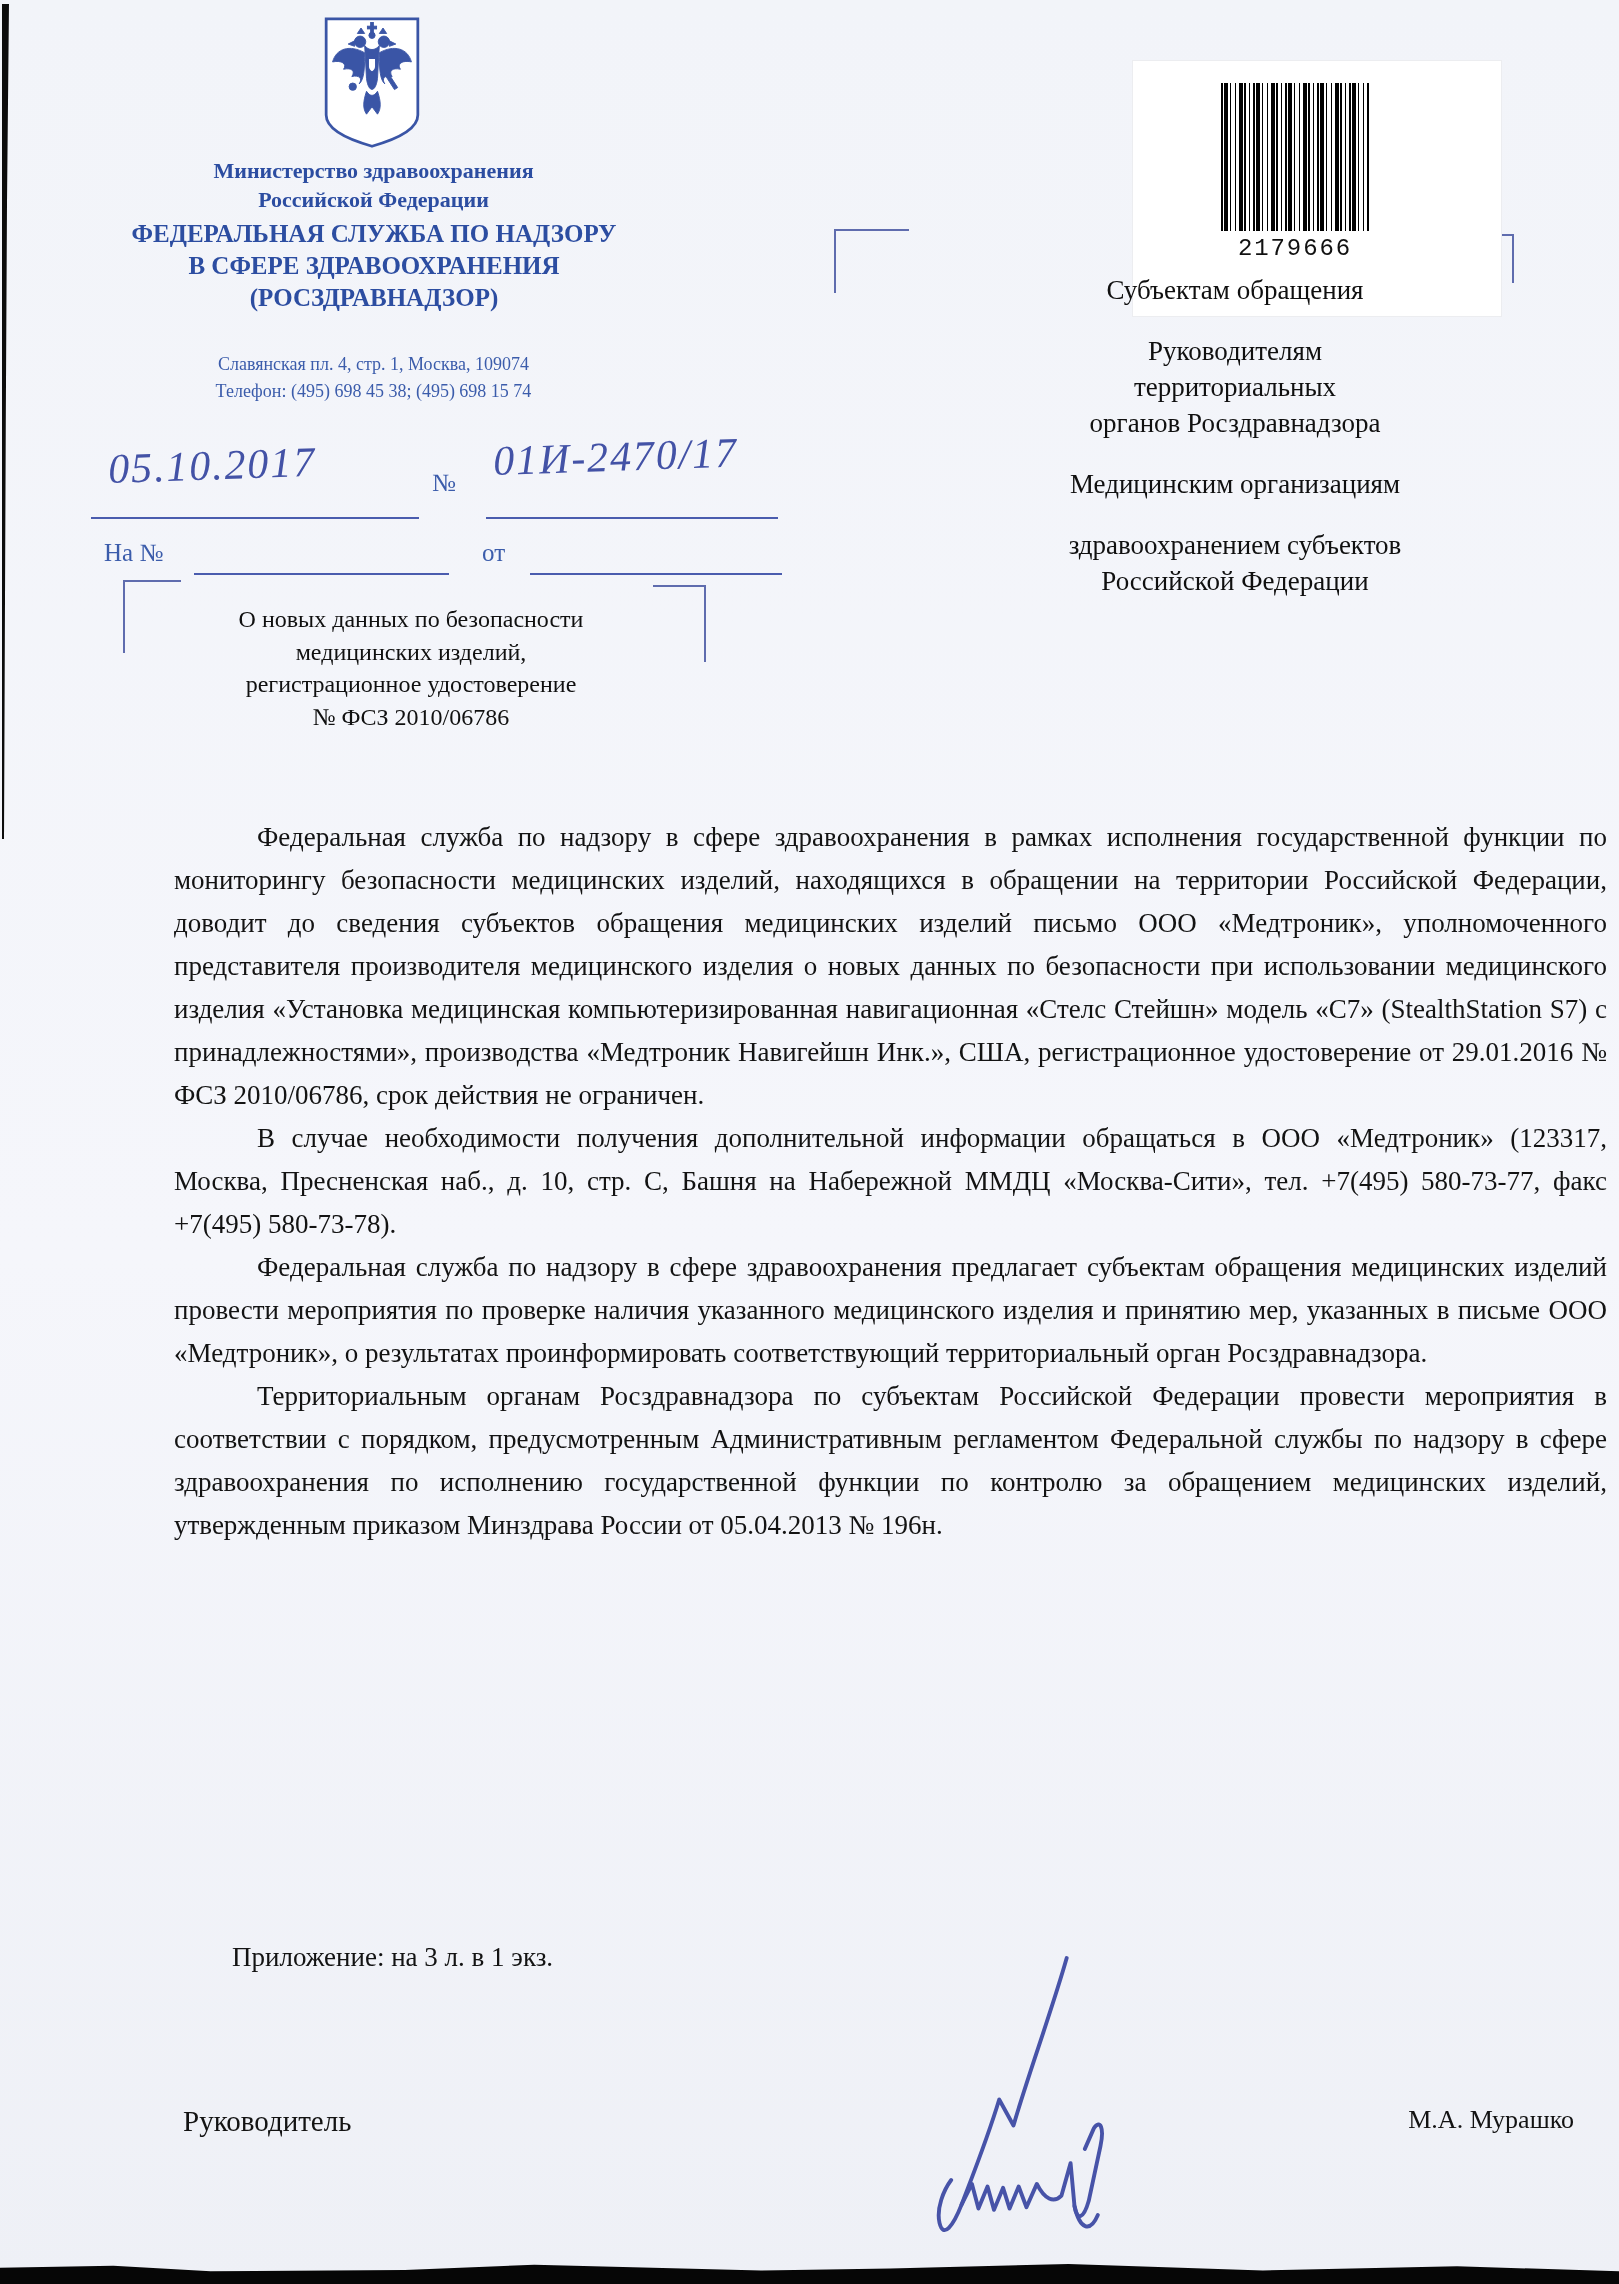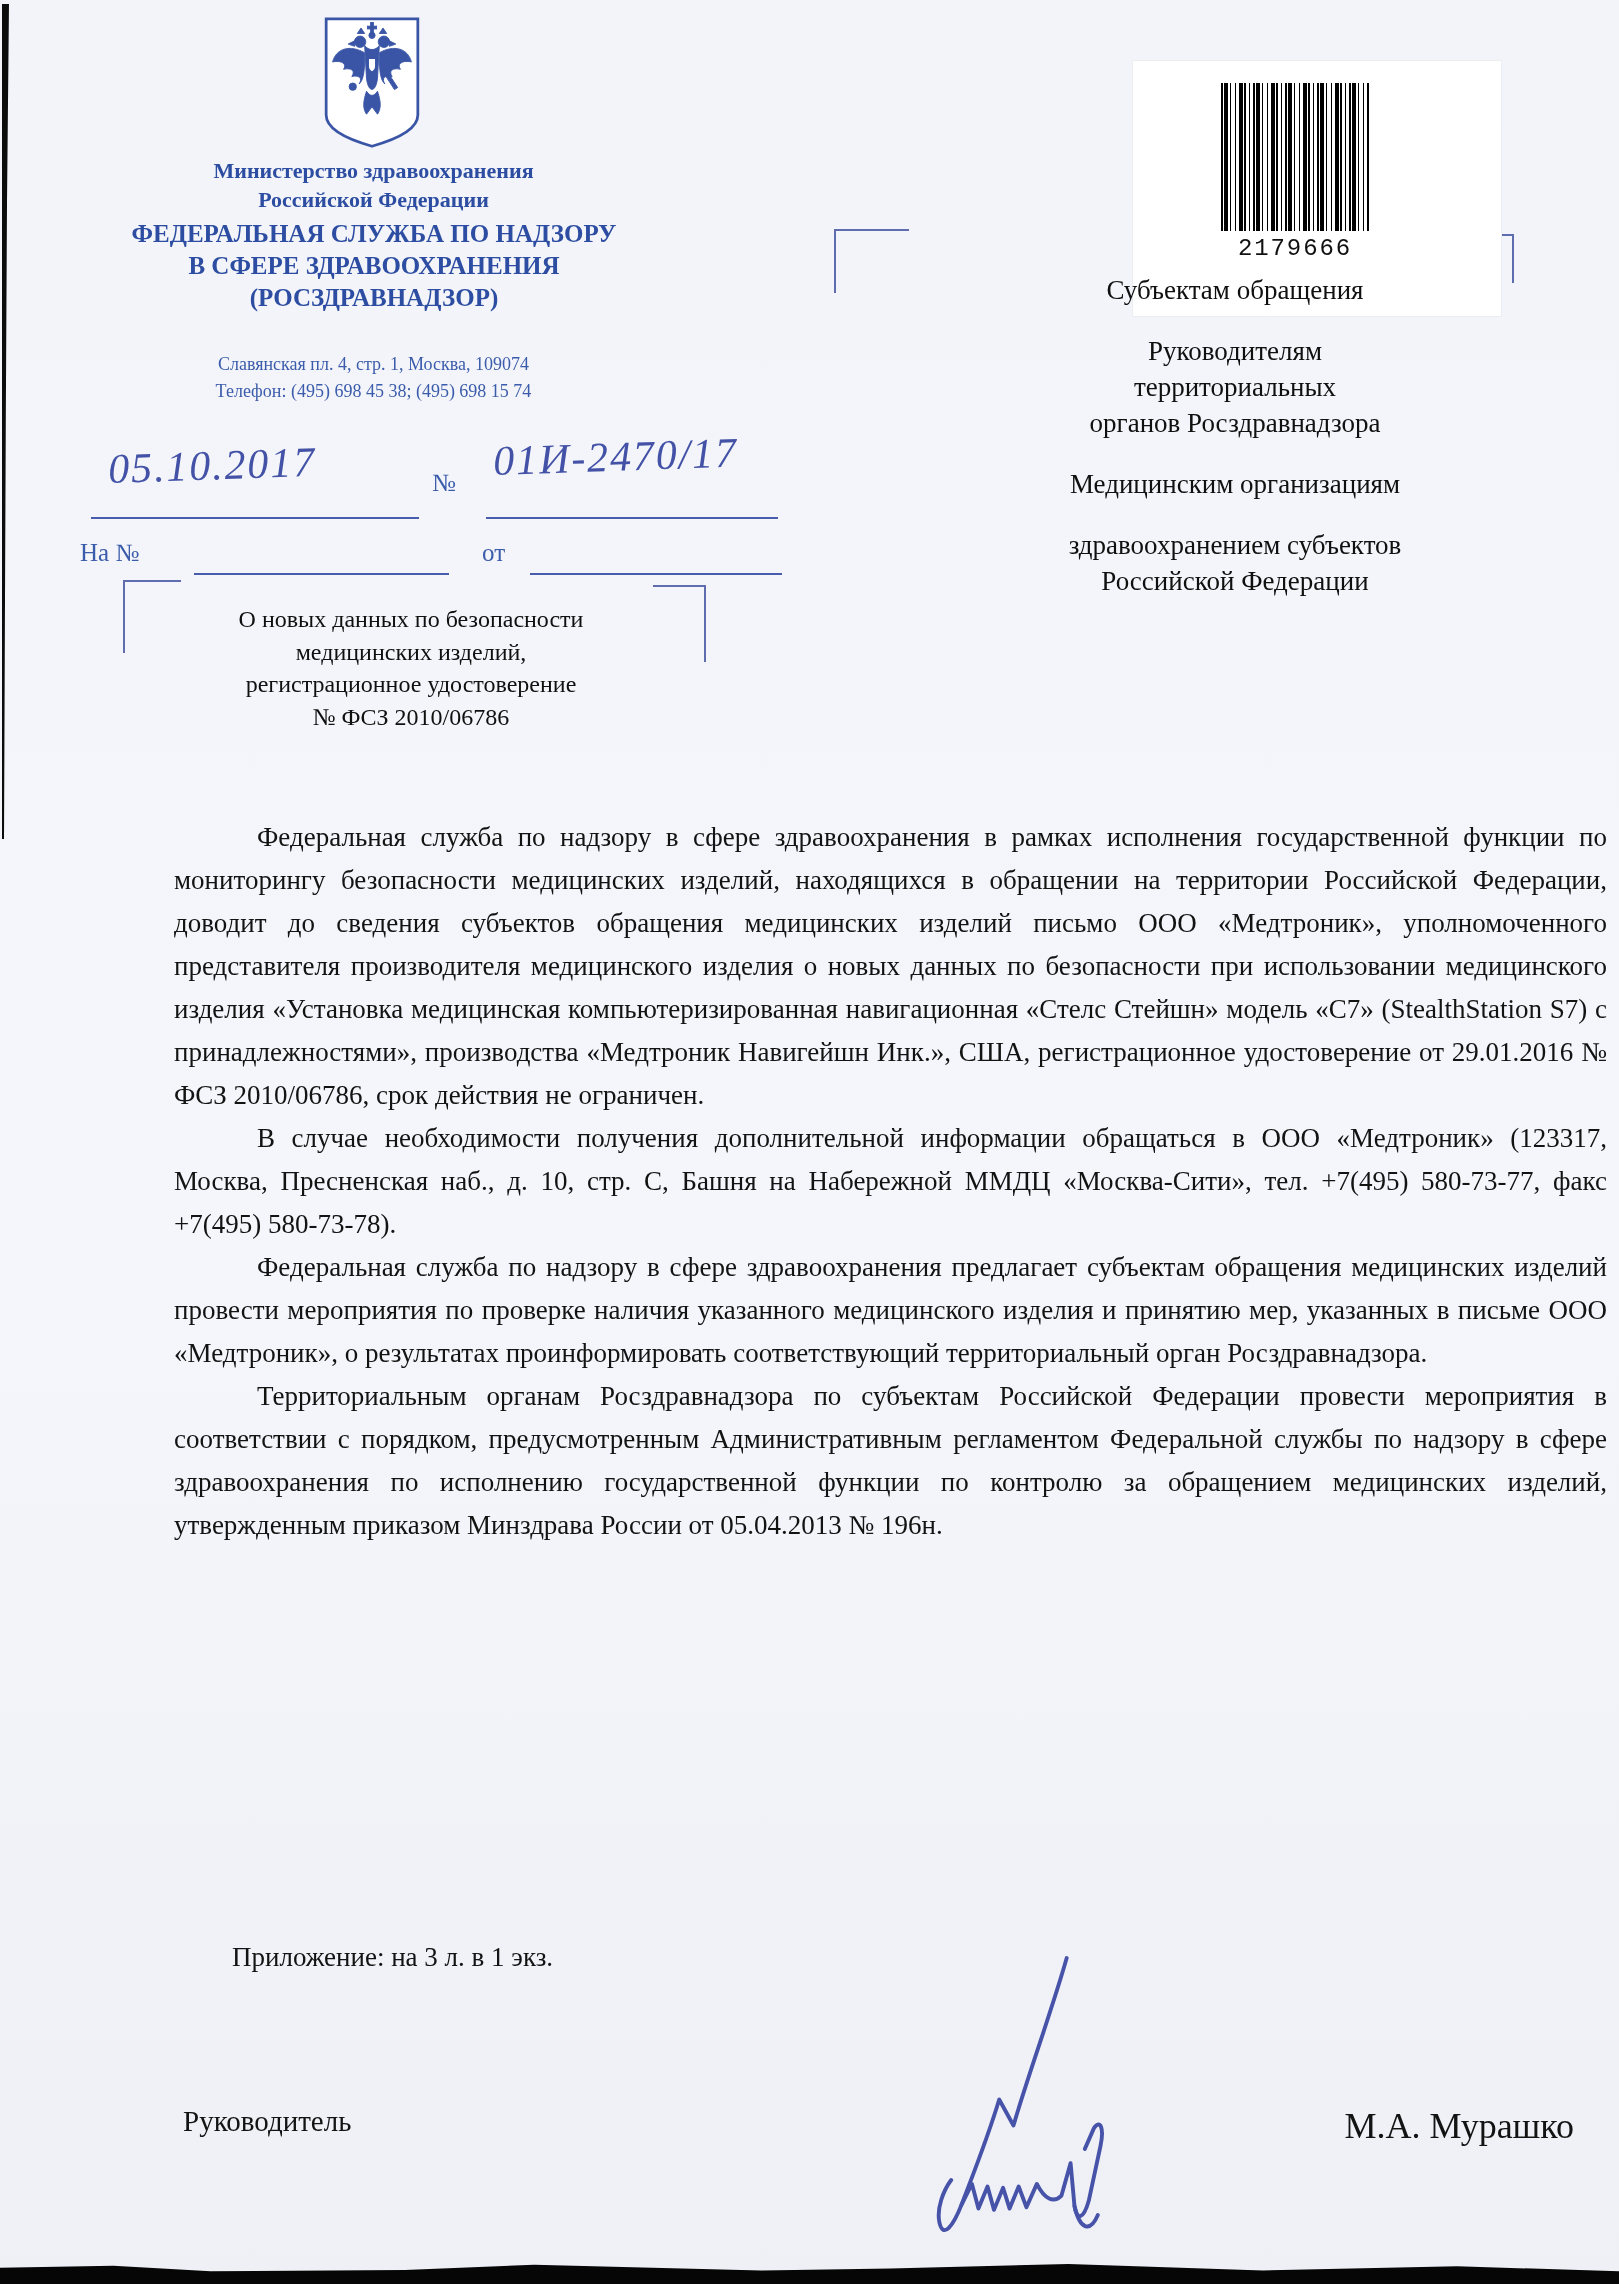--- a/index.html
+++ b/index.html
@@ -64,21 +64,21 @@
   .recipients{position:absolute;left:923px;top:272px;width:624px;text-align:center;color:#101010;}
   .recipient{font-size:27px;line-height:36px;margin-bottom:25px;}
   
   .subject{position:absolute;left:133px;top:603px;width:556px;text-align:center;color:#101010;font-size:24px;line-height:32.5px;}
   
   .body-text{position:absolute;left:148px;top:816px;width:1433px;color:#131313;margin-left:26px;}
   .body-text p{margin:0;font-size:27px;line-height:43px;text-align:justify;text-indent:83px;}
   .attachment{position:absolute;left:148px;top:1942px;width:910px;color:#131313;font-size:27px;text-indent:84px;}
   
   .position-label{position:absolute;left:151px;top:2105px;font-size:29px;color:#131313;margin-left:32px;}
-  .signer-name{position:absolute;left:1202px;top:2105px;width:372px;text-align:right;font-size:36px;color:#131313;}
+  .signer-name{position:absolute;left:1202px;top:2105px;width:372px;text-align:right;font-size:26px;color:#131313;}
   .signature{position:absolute;left:838px;top:1949px;}
 </style>
 </head>
 <body>
 
 <div id="page">
 
   <div class="scan-line-left"></div>
   <div class="scan-band-bottom"></div>
 
@@ -119,21 +119,21 @@
     <div>Славянская пл. 4, стр. 1, Москва, 109074</div>
     <div>Телефон: (495) 698 45 38; (495) 698 15 74</div>
   </div>
 
   <div class="hand hand-date">05.10.2017</div>
   <div class="blue-rule" style="left:91px;top:517px;width:328px;"></div>
   <div class="printed-blue" style="left:432px;top:469px;">№</div>
   <div class="hand hand-number">01И-2470/17</div>
   <div class="blue-rule" style="left:486px;top:517px;width:292px;"></div>
 
-  <div class="printed-blue" style="left:80px;top:539px;">На №</div>
+  <div class="printed-blue" style="left:104px;top:539px;">На №</div>
   <div class="blue-rule" style="left:194px;top:573px;width:255px;"></div>
   <div class="printed-blue" style="left:482px;top:539px;">от</div>
   <div class="blue-rule" style="left:530px;top:573px;width:252px;"></div>
 
   <div class="bracket tl" style="left:123px;top:580px;width:56px;height:71px;"></div>
   <div class="bracket tr" style="left:653px;top:585px;width:51px;height:75px;"></div>
   <div class="bracket tl" style="left:834px;top:229px;width:73px;height:62px;"></div>
   <div class="bracket tr" style="left:1455px;top:234px;width:57px;height:47px;"></div>
 
   <div class="barcode-box">

